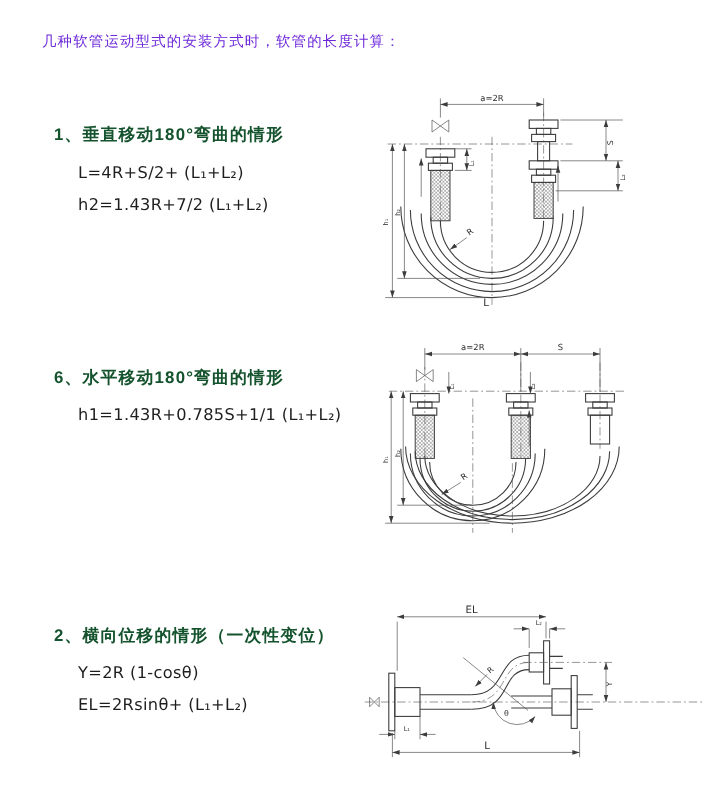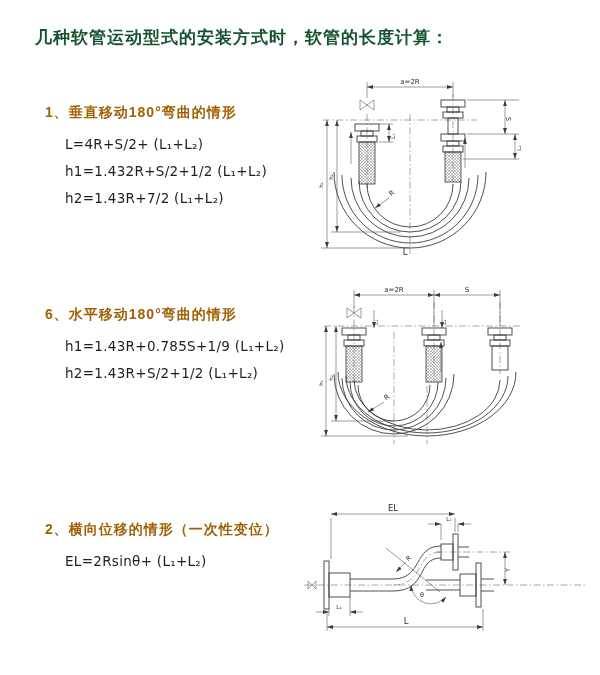--- a/index.html
+++ b/index.html
@@ -1,25 +1,25 @@
 <!DOCTYPE html>
 <html><head>
 <meta charset="utf-8">
 <style>
   html,body{margin:0;padding:0;background:#e8e8e8;}
   .page{
     position:relative;width:600px;height:675px;background:#ffffff;
     font-family:"Liberation Sans",sans-serif;color:#222;overflow:hidden;
   }
   .title{
-    position:absolute;left:35px;top:26px;font-size:17px;font-weight:700;
-    letter-spacing:1px;white-space:nowrap;color:#14532d;
+    position:absolute;left:35px;top:26px;font-size:12px;font-weight:400;
+    letter-spacing:1px;white-space:nowrap;color:#6d28d9;
   }
   .section{position:absolute;left:45px;}
-  .heading{font-size:14px;font-weight:600;letter-spacing:1px;color:#a16207;white-space:nowrap;}
+  .heading{font-size:14px;font-weight:600;letter-spacing:1px;color:#14532d;white-space:nowrap;}
   .formulas{margin:9px 0 0 20px;}
   .formula{
     font-family:"DejaVu Sans",sans-serif;font-size:13.5px;line-height:27px;
     font-weight:500;color:#1e1e1e;white-space:nowrap;letter-spacing:0.3px;
   }
   .diag{position:absolute;}
   
   .draw{stroke:#3c3c3c;fill:none;stroke-width:0.9;}
   .thin{stroke:#4a4a4a;fill:none;stroke-width:0.55;}
   .dim{stroke:#4a4a4a;fill:none;stroke-width:0.55;}
@@ -44,21 +44,20 @@
       </pattern>
     </defs>
   </svg>
 
   <div class="title">几种软管运动型式的安装方式时，软管的长度计算：</div>
 
   <div class="section" style="top:104px">
     <div class="heading">1、垂直移动180°弯曲的情形</div>
     <div class="formulas">
       <div class="formula">L=4R+S/2+ (L₁+L₂)</div>
-      <div class="formula">h1=1.432R+S/2+1/2 (L₁+L₂)</div>
       <div class="formula">h2=1.43R+7/2 (L₁+L₂)</div>
     </div>
   </div>
 
   <svg class="diag" style="left:305px;top:72px" width="272" height="185" viewBox="0 0 272 185">
 
     <g>
       <line class="thin" x1="62" y1="10" x2="62" y2="26"></line>
       <line class="thin" x1="148" y1="10" x2="148" y2="25"></line>
       <line class="dim" x1="62" y1="15" x2="148" y2="15" marker-start="url(#ah)" marker-end="url(#ah)"></line>
@@ -135,22 +134,21 @@
     <g>
       <line class="thin" x1="84" y1="126" x2="70" y2="136" marker-end="url(#ah)"></line>
       <text x="88" y="123" class="t7" transform="rotate(-35 88 123)" text-anchor="middle">R</text>
     </g>
     <text x="100" y="183" class="t8 mid">L</text>
   </svg>
 
   <div class="section" style="top:306px">
     <div class="heading">6、水平移动180°弯曲的情形</div>
     <div class="formulas">
-      <div class="formula">h1=1.43R+0.785S+1/9 (L₁+L₂)</div>
-      <div class="formula">h2=1.43R+S/2+1/2 (L₁+L₂)</div>
+      <div class="formula">h1=1.43R+0.785S+1/1 (L₁+L₂)</div>
     </div>
   </div>
 
   <svg class="diag" style="left:308px;top:282px" width="268" height="168" viewBox="0 0 268 168">
 
     <g>
       <line class="thin" x1="46" y1="8" x2="46" y2="26"></line>
       <line class="thin" x1="126" y1="8" x2="126" y2="44"></line>
       <line class="thin" x1="192" y1="8" x2="192" y2="44"></line>
       <line class="dim" x1="46" y1="13" x2="126" y2="13" marker-start="url(#ah)" marker-end="url(#ah)"></line>
@@ -226,20 +224,21 @@
 
     <g>
       <line class="thin" x1="76" y1="120" x2="60" y2="130" marker-end="url(#ah)"></line>
       <text x="80" y="117" class="t7" transform="rotate(-35 80 117)" text-anchor="middle">R</text>
     </g>
   </svg>
 
   <div class="section" style="top:521px">
     <div class="heading">2、横向位移的情形（一次性变位）</div>
     <div class="formulas">
+      <div class="formula">Y=2R (1-cosθ)</div>
       <div class="formula">EL=2Rsinθ+ (L₁+L₂)</div>
     </div>
   </div>
 
   <svg class="diag" style="left:298px;top:500px" width="292" height="148" viewBox="0 0 292 148">
 
     <line class="chain" x1="6" y1="85" x2="288" y2="85"></line>
 
     <g>
       <polygon class="thin" points="10,81 14,85 10,89"></polygon>

